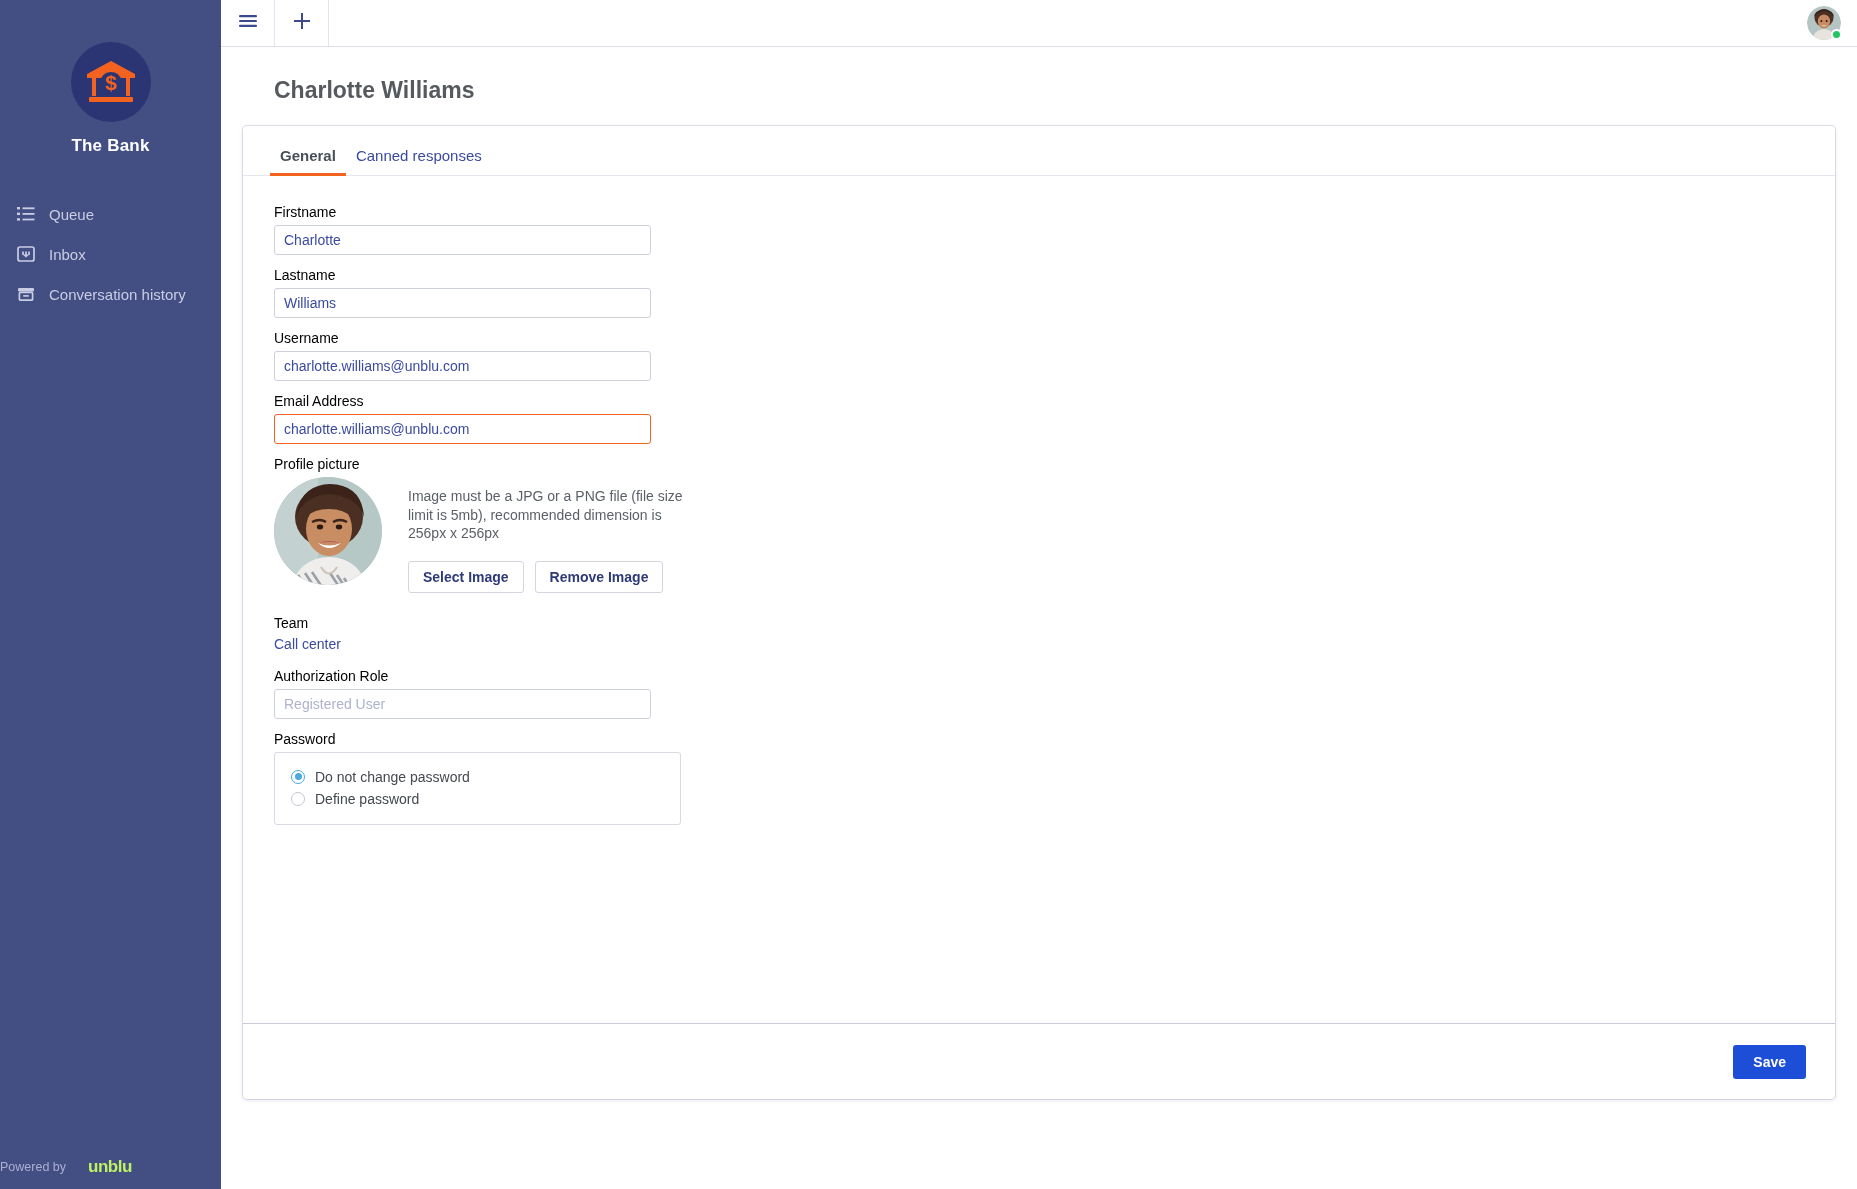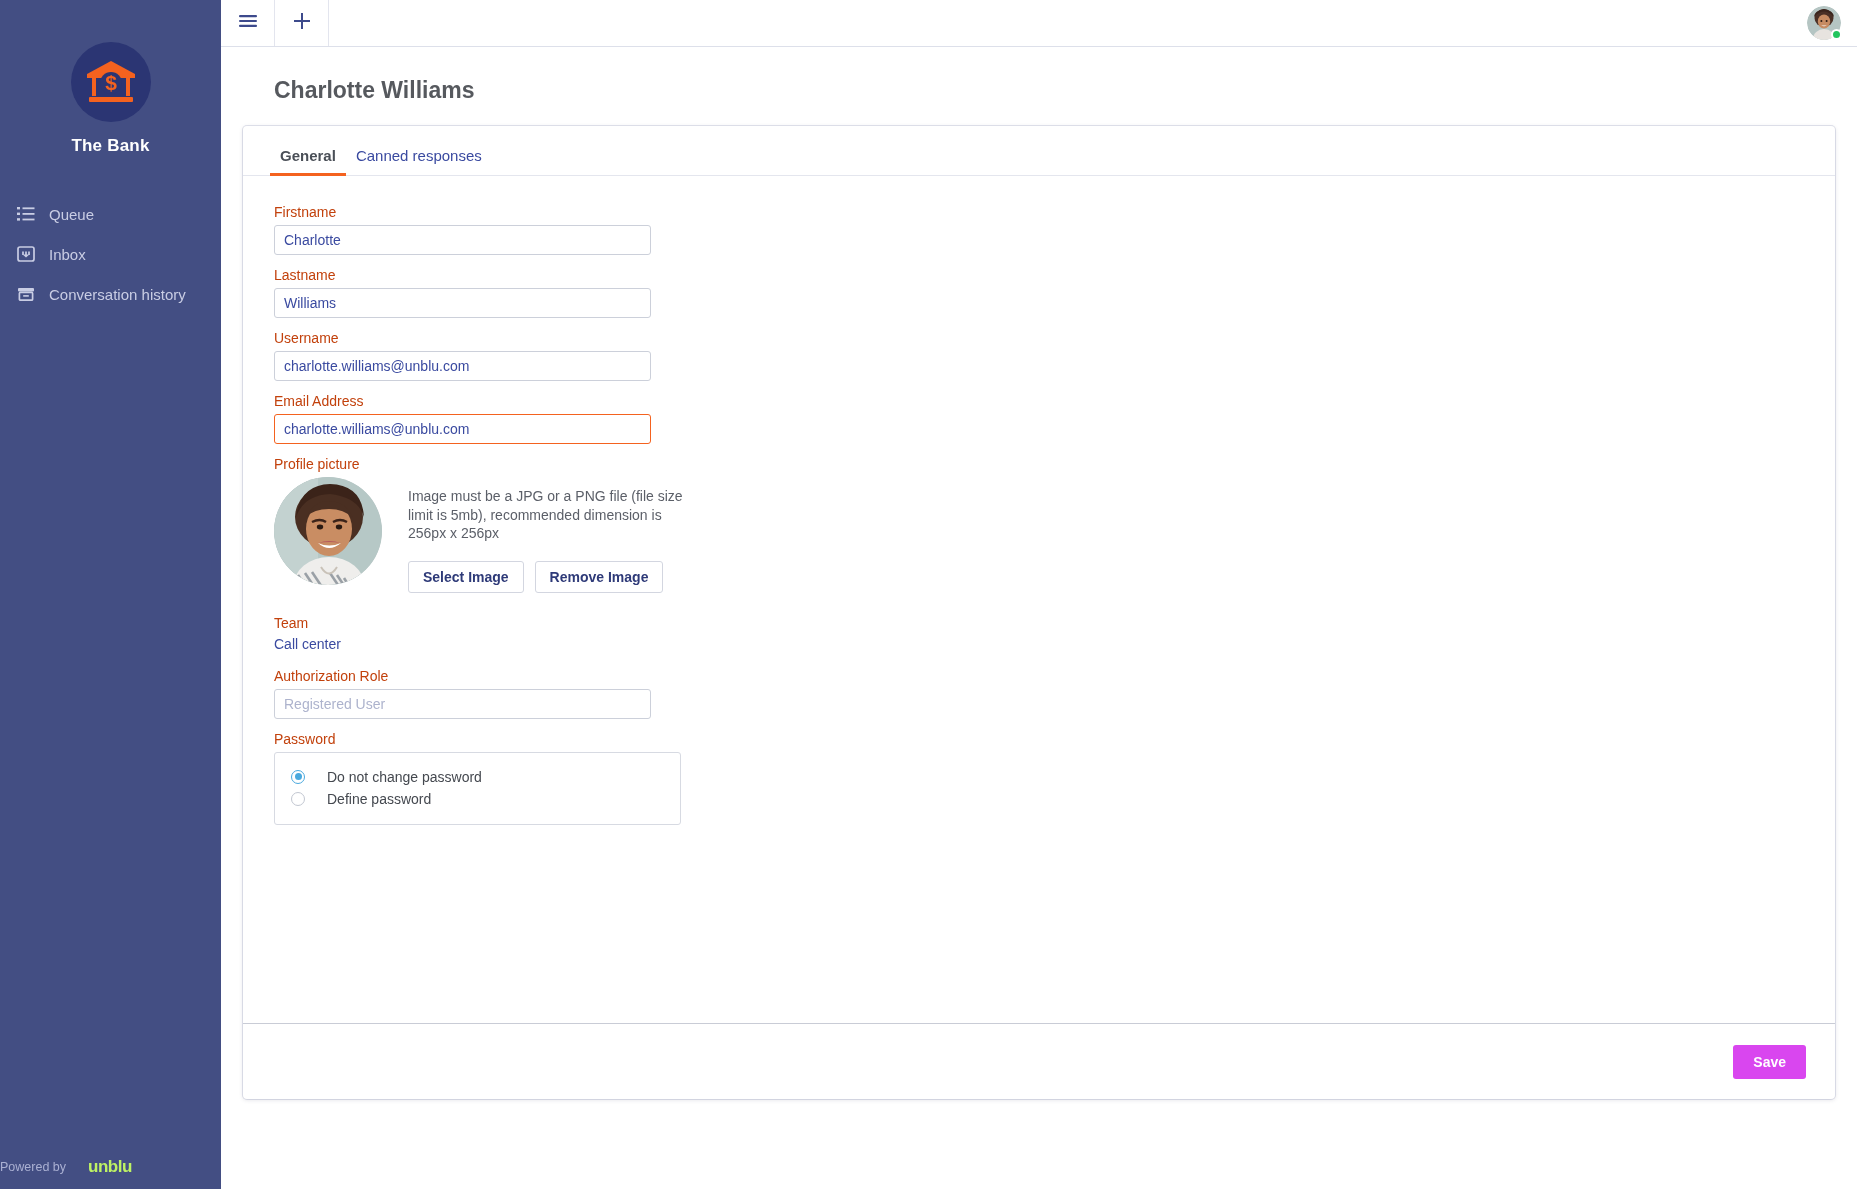--- a/index.html
+++ b/index.html
@@ -95,29 +95,29 @@
     content: ""; position: absolute; left: 0; right: 0; bottom: -1px;
     height: 3px; background: #f4621f;
   }
   #form-area { flex: 1; padding: 28px 31px 0 31px; overflow: hidden; }
   #card-footer {
     height: 76px; border-top: 1px solid #c9ccd6;
     display: flex; align-items: center; justify-content: flex-end;
     padding-right: 29px;
   }
   #save-button {
-    background: #d946ef; color: #ffffff; border: none; border-radius: 3px;
+    background: #1d4ed8; color: #ffffff; border: none; border-radius: 3px;
     font-size: 14px; font-weight: bold; padding: 9px 20px; cursor: pointer;
     font-family: "Liberation Sans", sans-serif;
   }
 
   
   .field { margin-bottom: 12px; }
   .field-label {
-    font-size: 14px; color: #c2410c; margin-bottom: 5px; display: block;
+    font-size: 14px; color: #000000; margin-bottom: 5px; display: block;
   }
   .text-input {
     width: 377px; height: 30px; border: 1px solid #ccd0da; border-radius: 3px;
     padding: 0 9px; font-size: 14px; color: #3a4aa0; background: #ffffff;
     font-family: "Liberation Sans", sans-serif; outline: none;
   }
   .text-input.focused { border: 1.6px solid #f4621f; }
   .text-input.readonly { color: #adb3cd; }
   .text-input::placeholder { color: #adb3cd; }
 
@@ -140,21 +140,21 @@
   }
 
   #team-block { margin-top: 22px; margin-bottom: 16px; }
   .team-value { font-size: 14px; color: #3a4aa0; margin-top: 3px; }
 
   #password-box {
     width: 407px; border: 1px solid #d7dae2; border-radius: 3px;
     padding: 13px 16px 14px 16px;
   }
   .radio-row {
-    display: flex; align-items: center; gap: 22px;
+    display: flex; align-items: center; gap: 10px;
     font-size: 14px; color: #44484f; cursor: pointer; padding: 3px 0;
   }
   .radio {
     width: 14px; height: 14px; border-radius: 50%;
     border: 1px solid #c2c7d1; background: #ffffff;
     display: flex; align-items: center; justify-content: center; flex: 0 0 14px;
   }
   .radio.checked { border-color: #4aa9de; }
   .radio.checked::after {
     content: ""; width: 7px; height: 7px; border-radius: 50%; background: #4aa9de;

